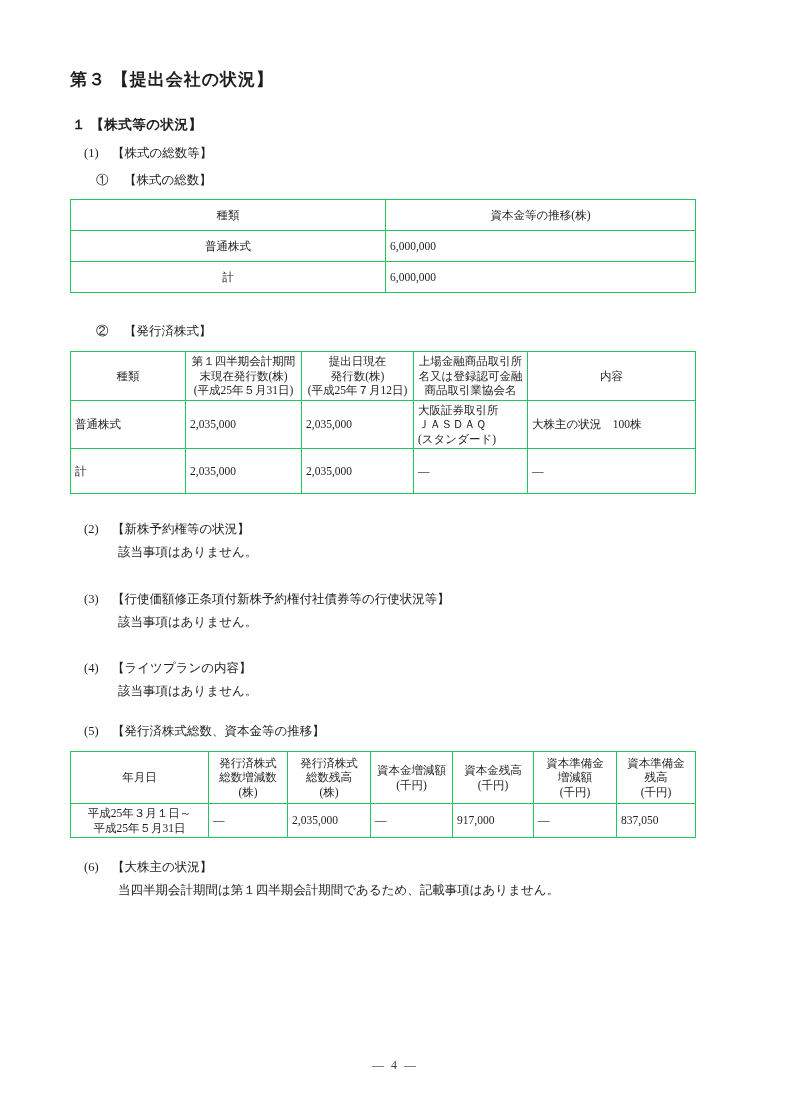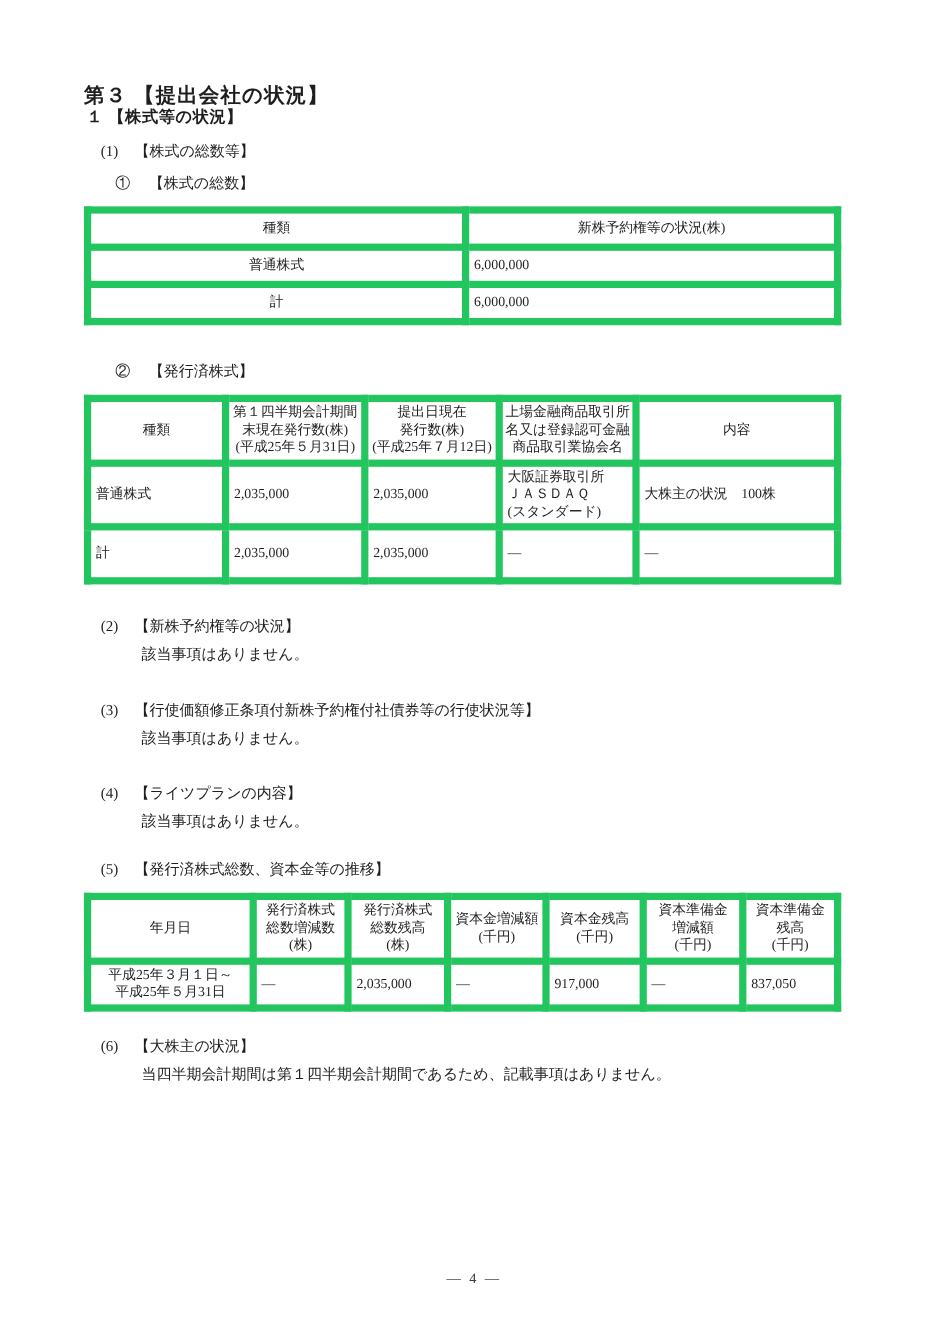--- a/index.html
+++ b/index.html
@@ -23,20 +23,21 @@
     font-weight: bold;
     font-size: 17px;
     line-height: 20px;
     letter-spacing: 1px;
   }
   .sec-title {
     font-family: "Liberation Sans", "DejaVu Sans", sans-serif;
     font-weight: bold;
     font-size: 13.5px;
     line-height: 16px;
+    margin-top: 27px;
     padding-left: 2px;
     letter-spacing: 0.5px;
   }
   .sub-heading {
     display: flex;
     font-size: 12.5px;
     line-height: 16px;
     padding-left: 14px;
   }
   .sub-heading .num { min-width: 28px; }
@@ -60,21 +61,21 @@
   .mt31 { margin-top: 31px; }
   .mt24 { margin-top: 24px; }
   .mt21 { margin-top: 21px; }
 
   table.tbl {
     border-collapse: collapse;
     table-layout: fixed;
     width: 625px;
   }
   table.tbl th, table.tbl td {
-    border: 6px solid #22c55e;
+    border: 1px solid #22c55e;
     font-weight: normal;
     vertical-align: middle;
     font-size: 11.5px;
     line-height: 14.5px;
     padding: 2px 4px;
   }
   table.tbl th { text-align: center; }
   .tbl1 th, .tbl1 td { height: 31px; font-size: 12px; }
   .tbl1 td.c { text-align: center; }
   td.r { padding-right: 8px; }
@@ -118,21 +119,21 @@
   </div>
 
   <table class="tbl tbl1 mt11">
     <colgroup>
         <col style="width:315px">
         <col style="width:310px">
       </colgroup>
     <tbody>
         <tr>
       <th>種類</th>
-      <th>新株予約権等の状況(株)</th>
+      <th>資本金等の推移(株)</th>
     </tr>
     <tr>
       <td class="c">普通株式</td>
       <td class="r">6,000,000</td>
     </tr>
     <tr>
       <td class="c">計</td>
       <td class="r">6,000,000</td>
     </tr>
   </tbody>

